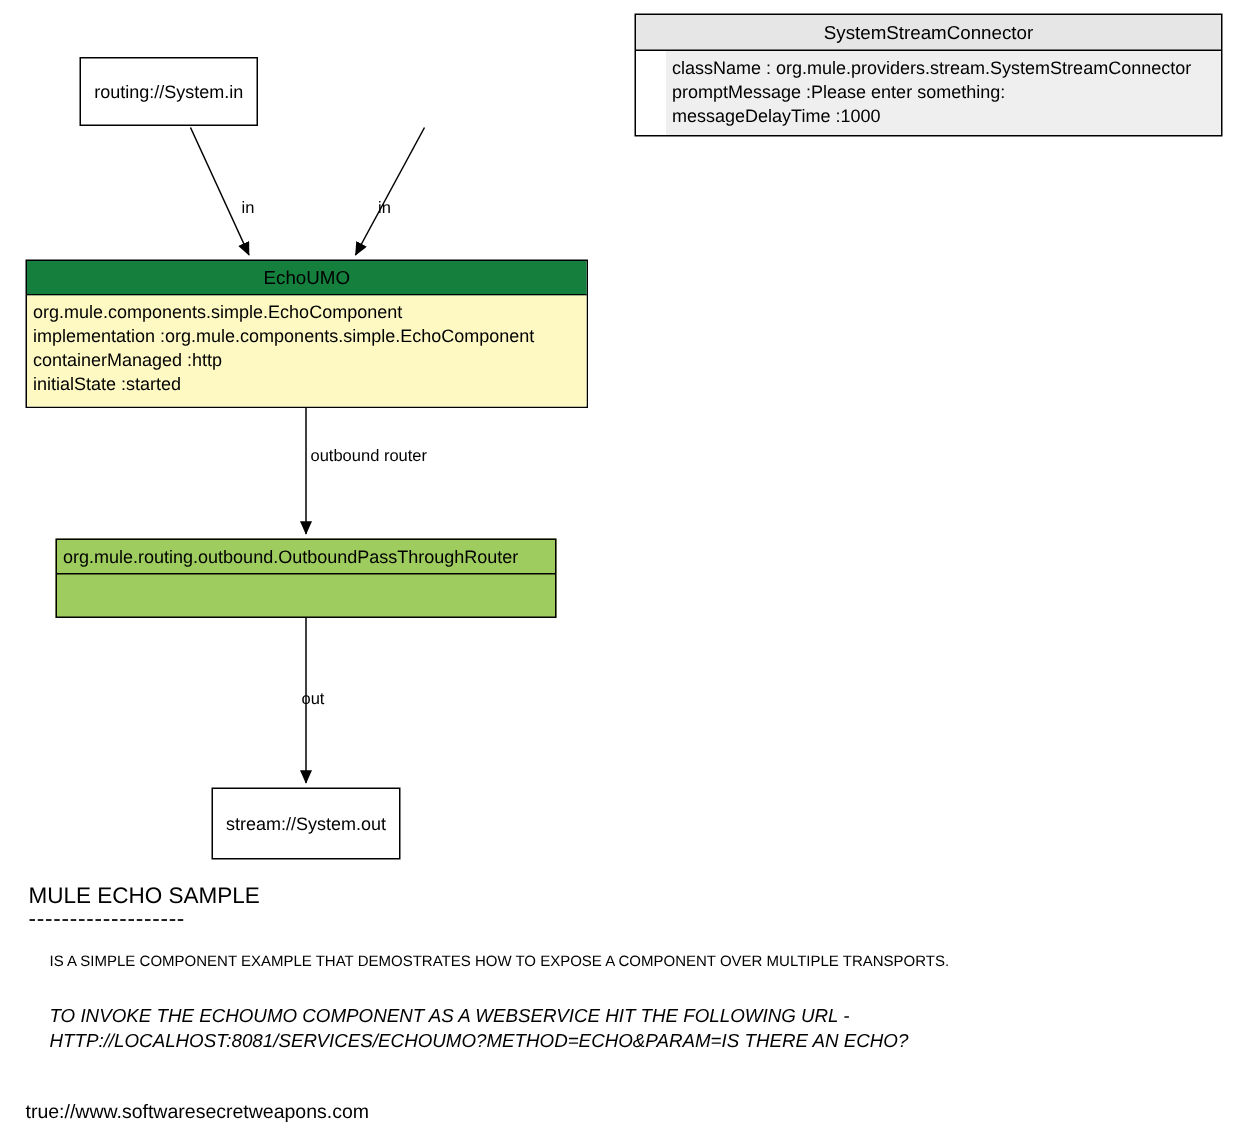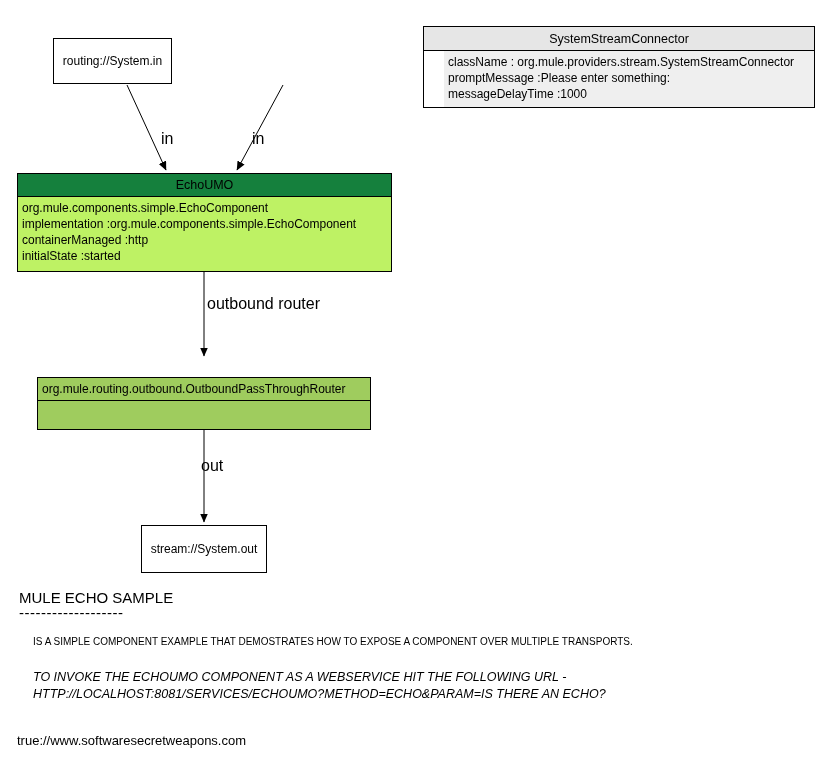--- a/index.html
+++ b/index.html
@@ -8,37 +8,37 @@
   .canvas { position:relative; width:825px; height:761px; background:#ffffff; overflow:hidden; }
   .edges { position:absolute; left:0; top:0; }
   .edges line { stroke:#000; stroke-width:1; }
 
   .node { position:absolute; border:1px solid #000; background:#fff; font-size:12px; }
   .simple-node { display:flex; align-items:center; justify-content:center; text-align:center; white-space:nowrap; }
 
   .node-header { border-bottom:1px solid #000; display:flex; align-items:center; justify-content:center; font-size:12.5px; white-space:nowrap; }
   .node-body { padding:3px 4px 0 4px; line-height:16px; font-size:12px; white-space:nowrap; overflow:hidden; }
 
-  .connector-node { left:423px; top:26px; width:392px; height:82px; }
+  .connector-node { left:423px; top:9px; width:392px; height:82px; }
   .connector-node .node-header { height:24px; background:#e6e6e6; }
   .connector-node .node-body { height:56px; background:#efefef;margin-left:20px; }
 
   .echo-node { left:17px; top:173px; width:375px; height:99px; }
   .echo-node .node-header { height:23px; background:#15803d; }
-  .echo-node .node-body { height:74px; background:#bef264; }
+  .echo-node .node-body { height:74px; background:#fef9c3; }
 
-  .router-node { left:37px; top:359px; width:334px; height:53px; background:#9fcc5e;margin-top:18px; }
+  .router-node { left:37px; top:359px; width:334px; height:53px; background:#9fcc5e; }
   .router-node .router-title { height:23px; border-bottom:1px solid #000; display:flex; align-items:center; padding-left:4px; font-size:12px; white-space:nowrap; }
   .router-node .router-empty { height:28px; }
 
   .stream-in-node { left:53px; top:38px; width:119px; height:46px; }
   .axis-node { left:195px; top:38px; width:203px; height:46px; }
   .stream-out-node { left:141px; top:525px; width:126px; height:48px; }
 
-  .edge-label { position:absolute; font-size:16px; line-height:14px; white-space:nowrap; }
+  .edge-label { position:absolute; font-size:11px; line-height:14px; white-space:nowrap; }
   .lbl-in1 { left:161px; top:132px; }
   .lbl-in2 { left:252px; top:132px; }
   .lbl-outbound { left:207px; top:297px; }
   .lbl-out { left:201px; top:459px; }
 
   .notes-title { position:absolute; left:19px; top:589px; font-size:15px; white-space:nowrap; }
   .notes-dashes { position:absolute; left:19px; top:604px; font-size:15px; letter-spacing:0.5px; white-space:nowrap; }
   .notes-para1 { position:absolute; left:33px; top:636px; font-size:10px; white-space:nowrap; }
   .notes-para2 { position:absolute; left:33px; top:669px; font-size:12.5px; line-height:17px; white-space:nowrap;font-style:italic; }
   .footer-url { position:absolute; left:17px; top:733px; font-size:13px; white-space:nowrap; }

